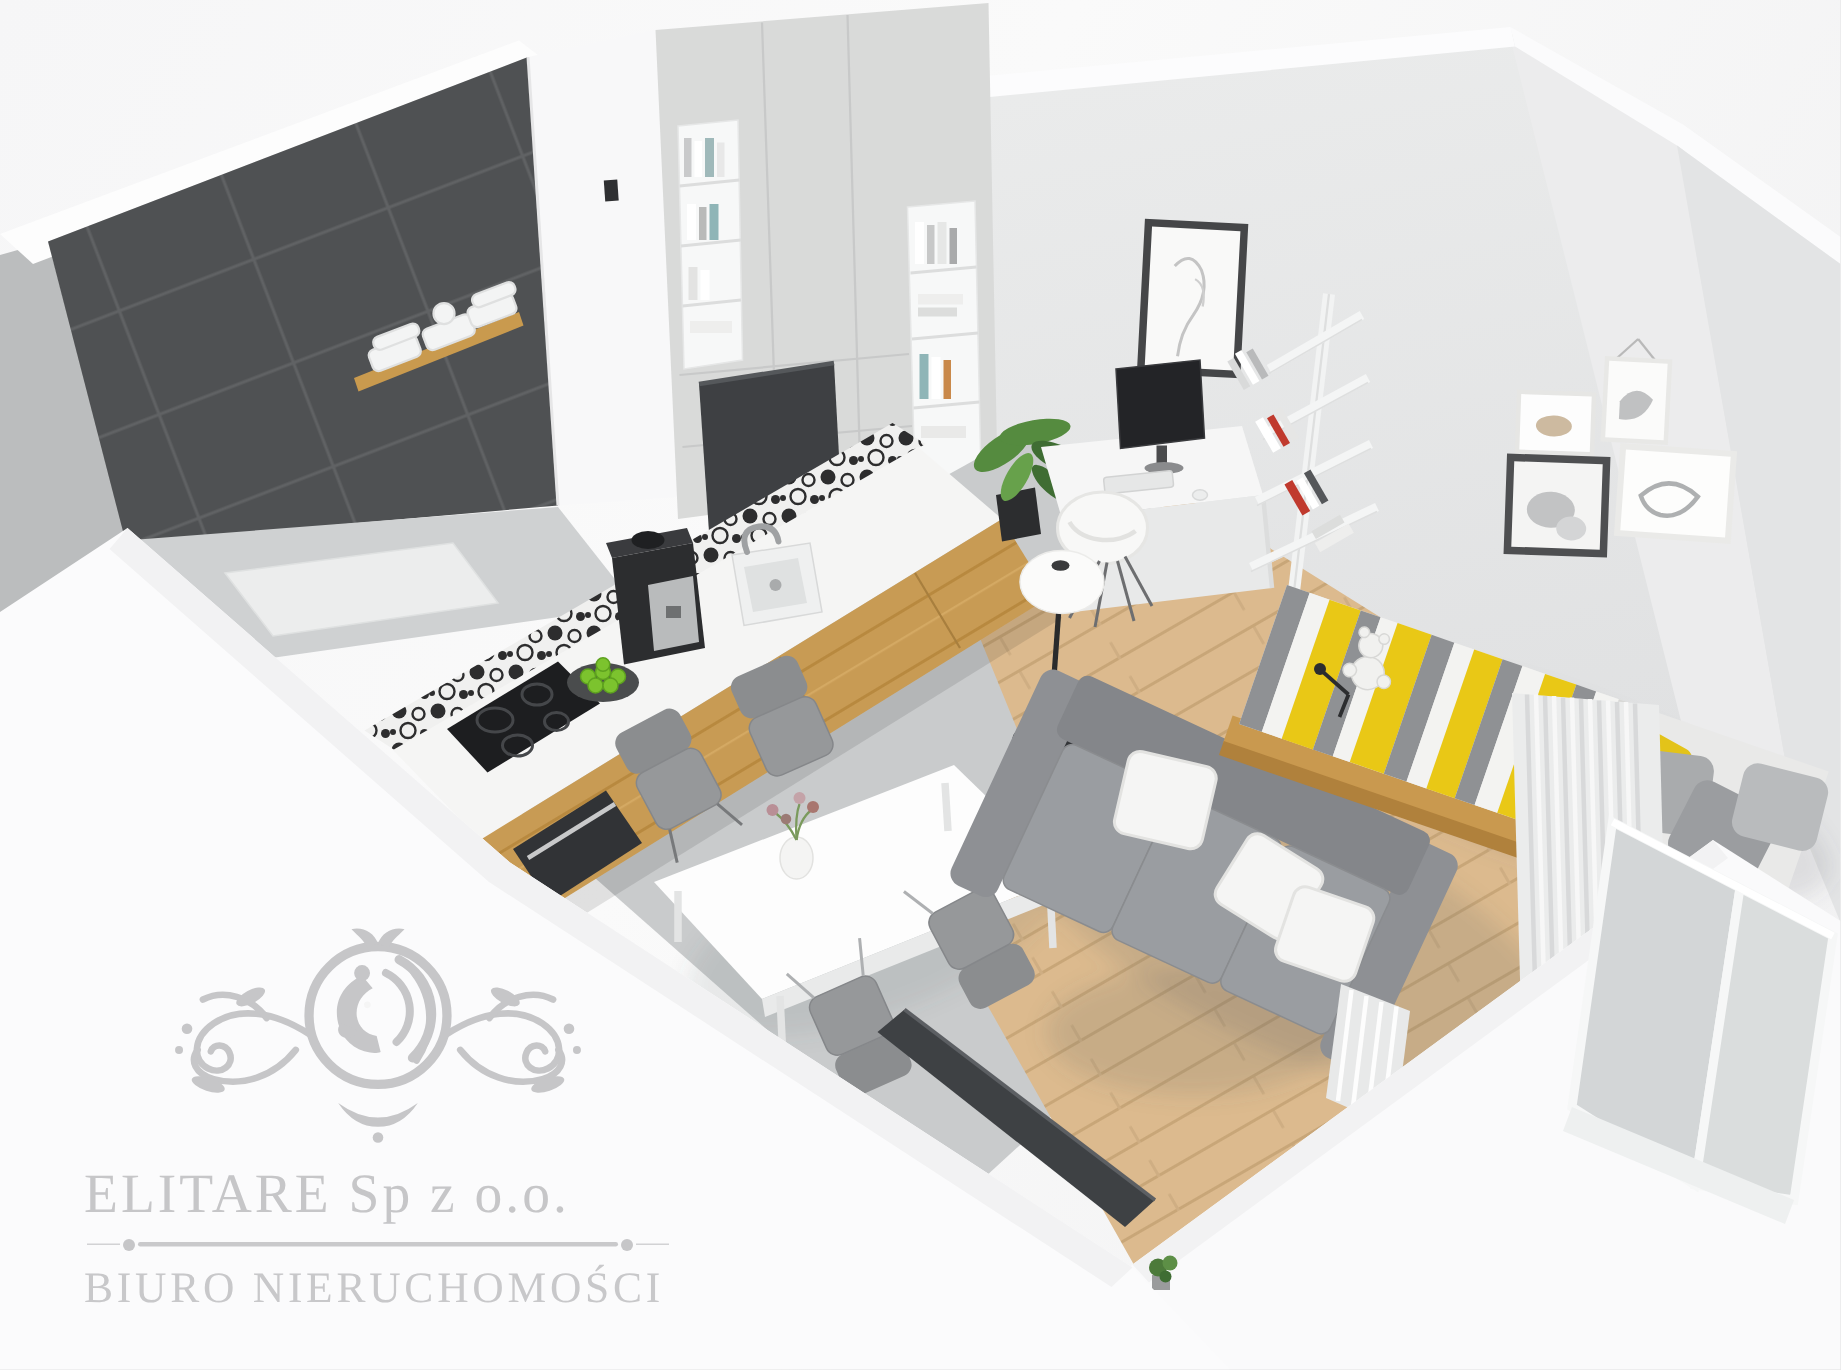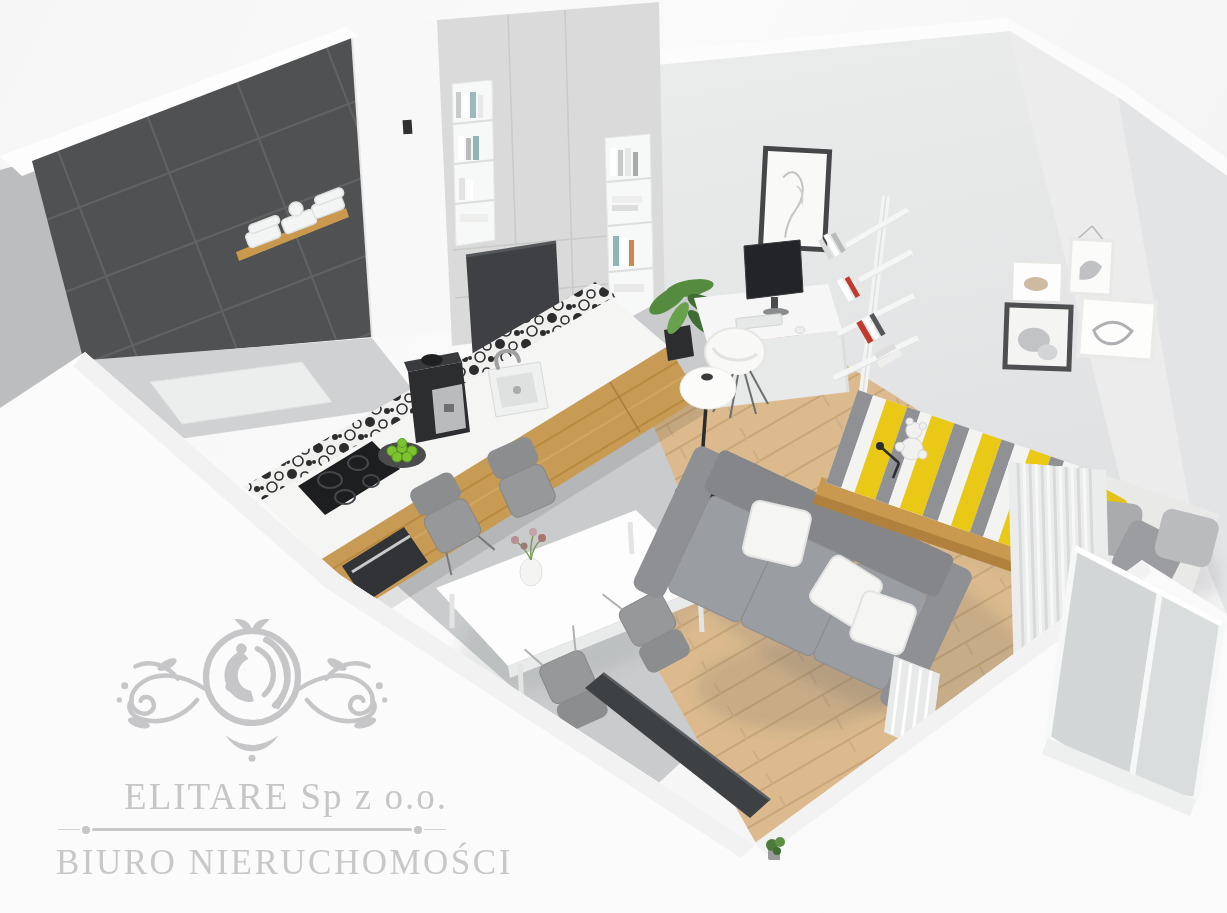--- a/index.html
+++ b/index.html
@@ -4,33 +4,33 @@
 <style>
   html,body{margin:0;padding:0;background:#e9e9ea;}
   .stage{
     position:relative;width:1227px;height:913px;overflow:hidden;
     background:linear-gradient(118deg,#f6f6f7 0%,#fafafa 42%,#f0f0f1 100%);
     font-family:"Liberation Serif",serif;
   }
   svg.scene{position:absolute;left:0;top:0;}
   .watermark{
     position:absolute;left:56px;top:608px;width:392px;
-    text-align:right;color:#c6c6c8;user-select:none;
+    text-align:left;color:#c6c6c8;user-select:none;
   }
   .wm-crest{display:block;margin:0 auto;}
   .wm-title{
     font-size:37px;line-height:1.05;letter-spacing:2px;
     color:#c6c6c8;margin-top:2px;white-space:nowrap;
   }
   .wm-divider{display:flex;align-items:center;margin:9px 2px 0 2px;}
   .wm-divider .ext{height:1px;width:22px;background:#d2d2d4;}
   .wm-divider .dot{width:8px;height:8px;border-radius:50%;background:#c6c6c8;margin:0 2px;}
   .wm-divider .bar{flex:1;height:3px;background:#c9c9cb;border-radius:2px;}
   .wm-sub{
-    font-size:35px;letter-spacing:2.5px;color:#c8c8ca;margin-top:9px;white-space:nowrap;
+    font-size:29px;letter-spacing:2.5px;color:#c8c8ca;margin-top:9px;white-space:nowrap;
   }
 </style>
 </head>
 <body>
 
 <div class="stage">
 
 <svg class="scene" width="1227" height="913" viewBox="0 0 1227 913">
   <defs>
     <filter id="blur6" x="-40%" y="-40%" width="180%" height="180%">

